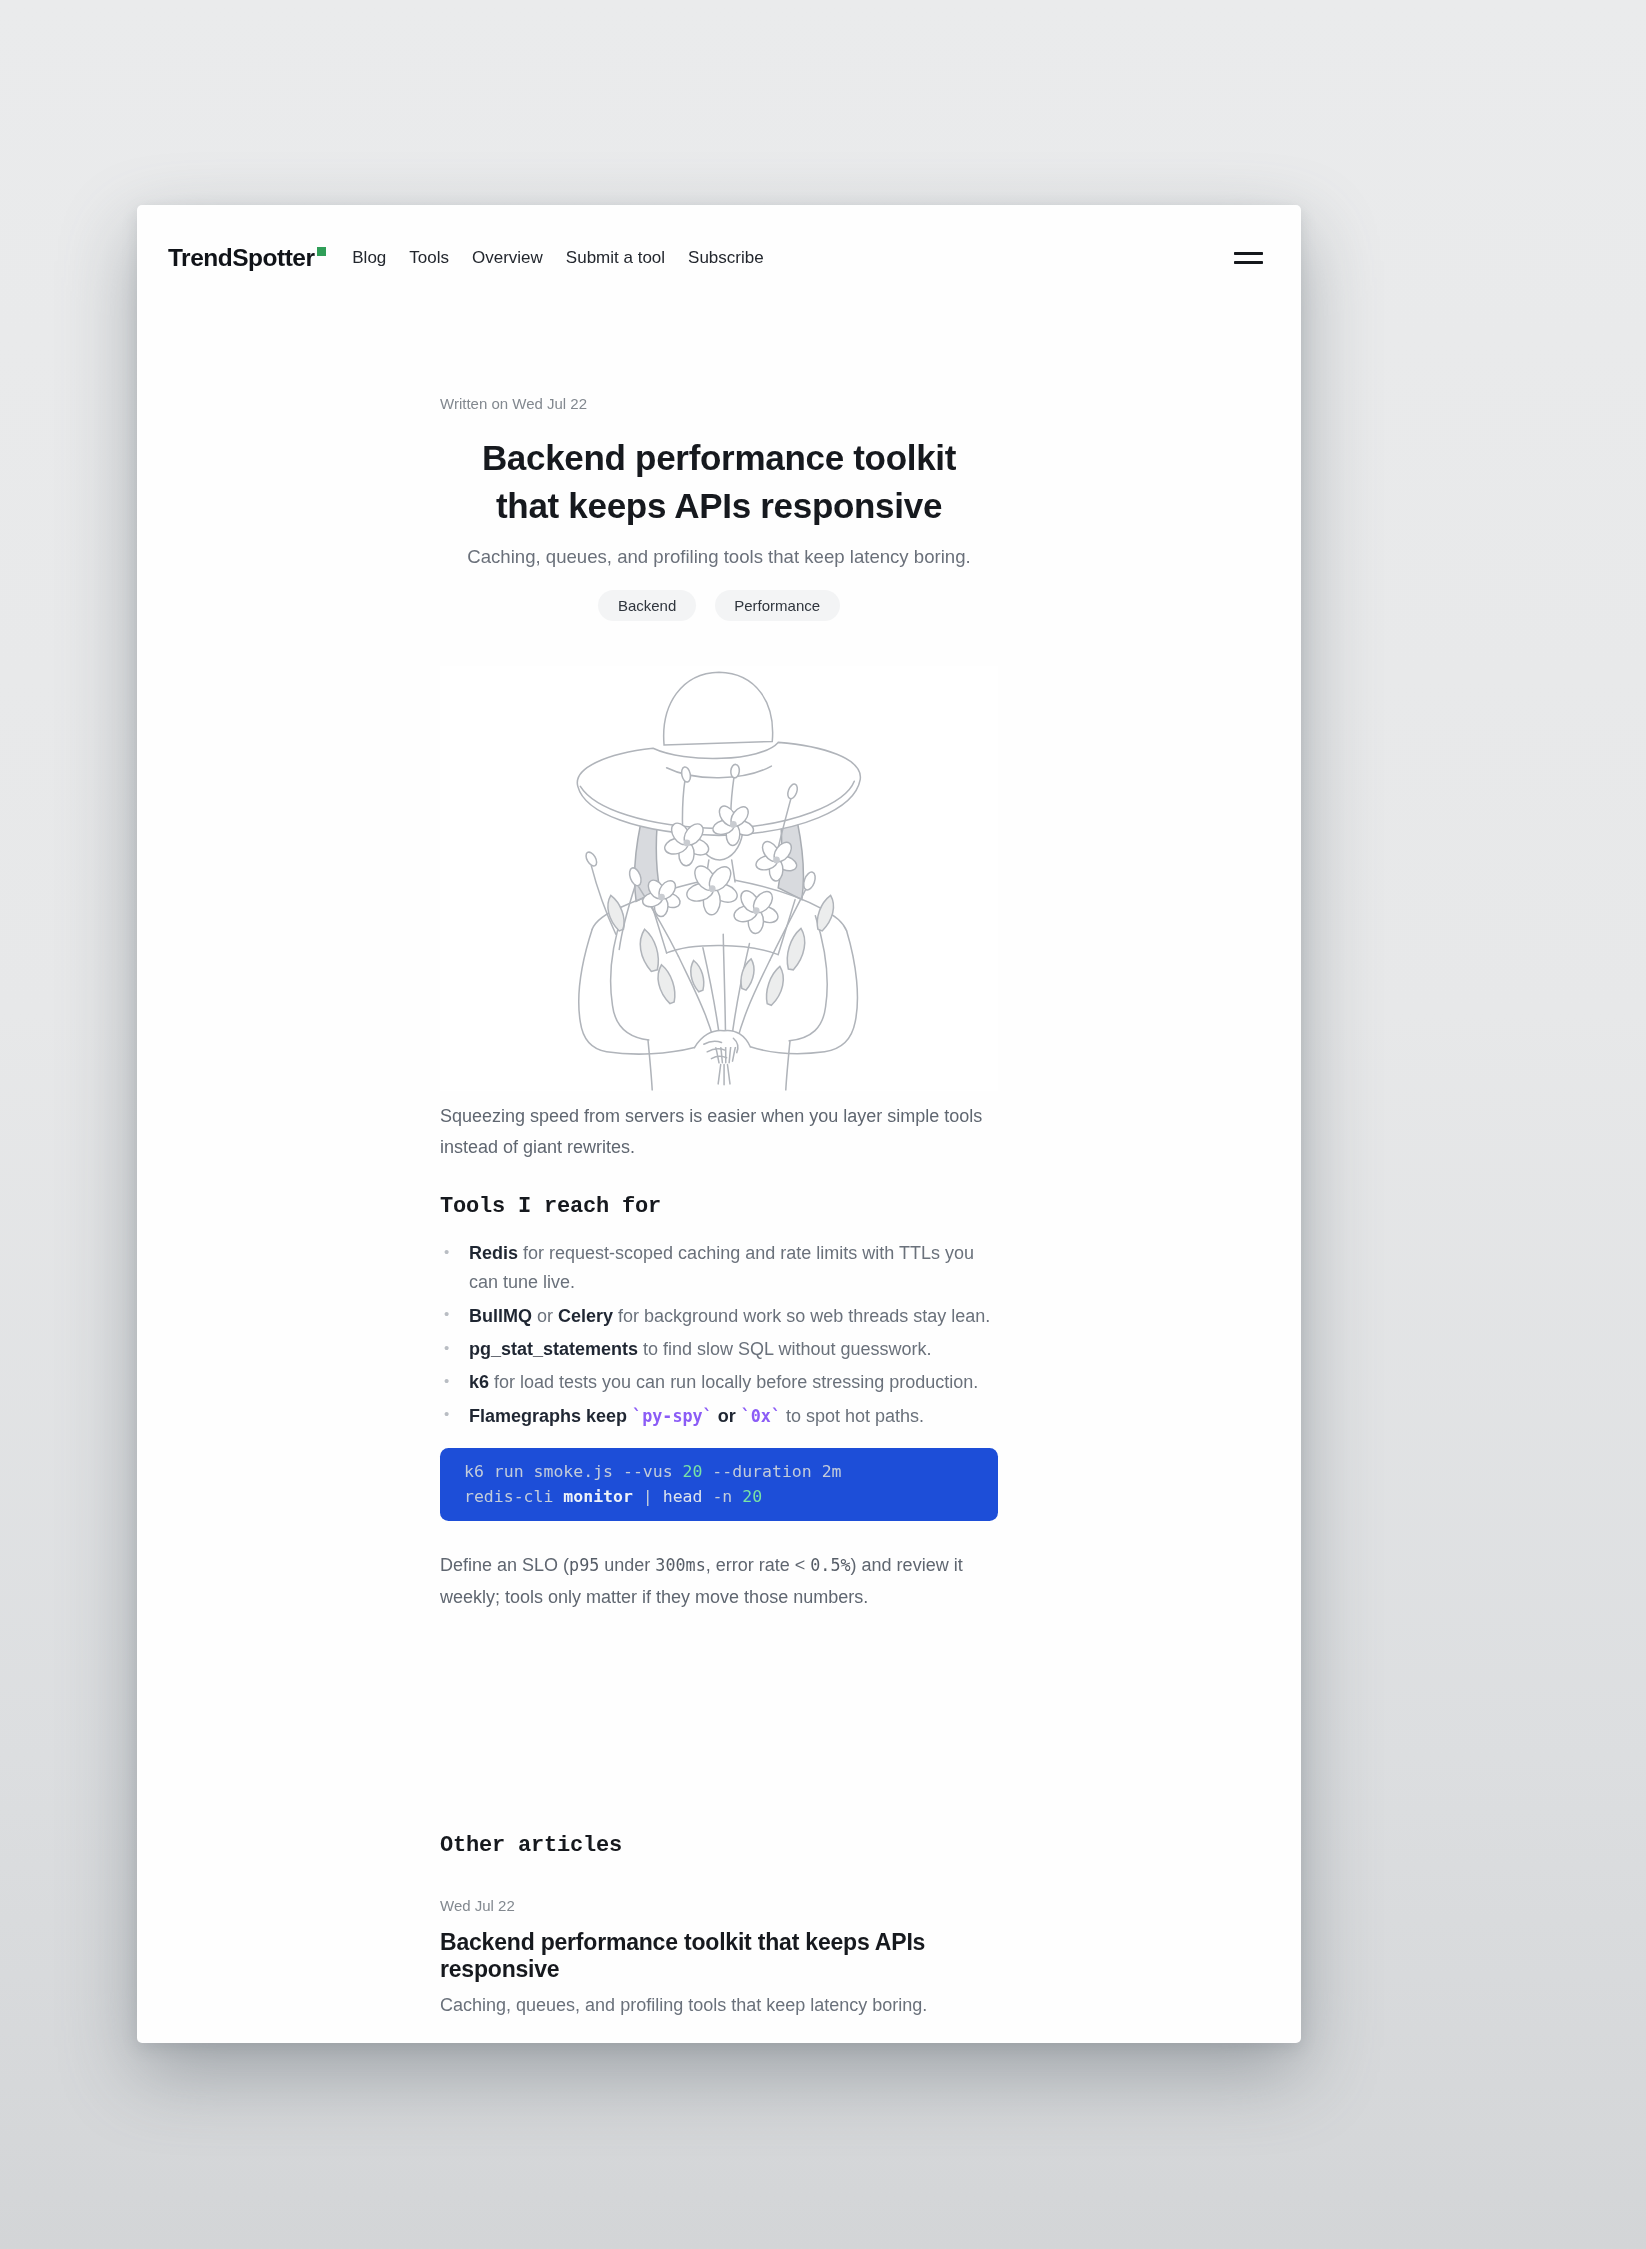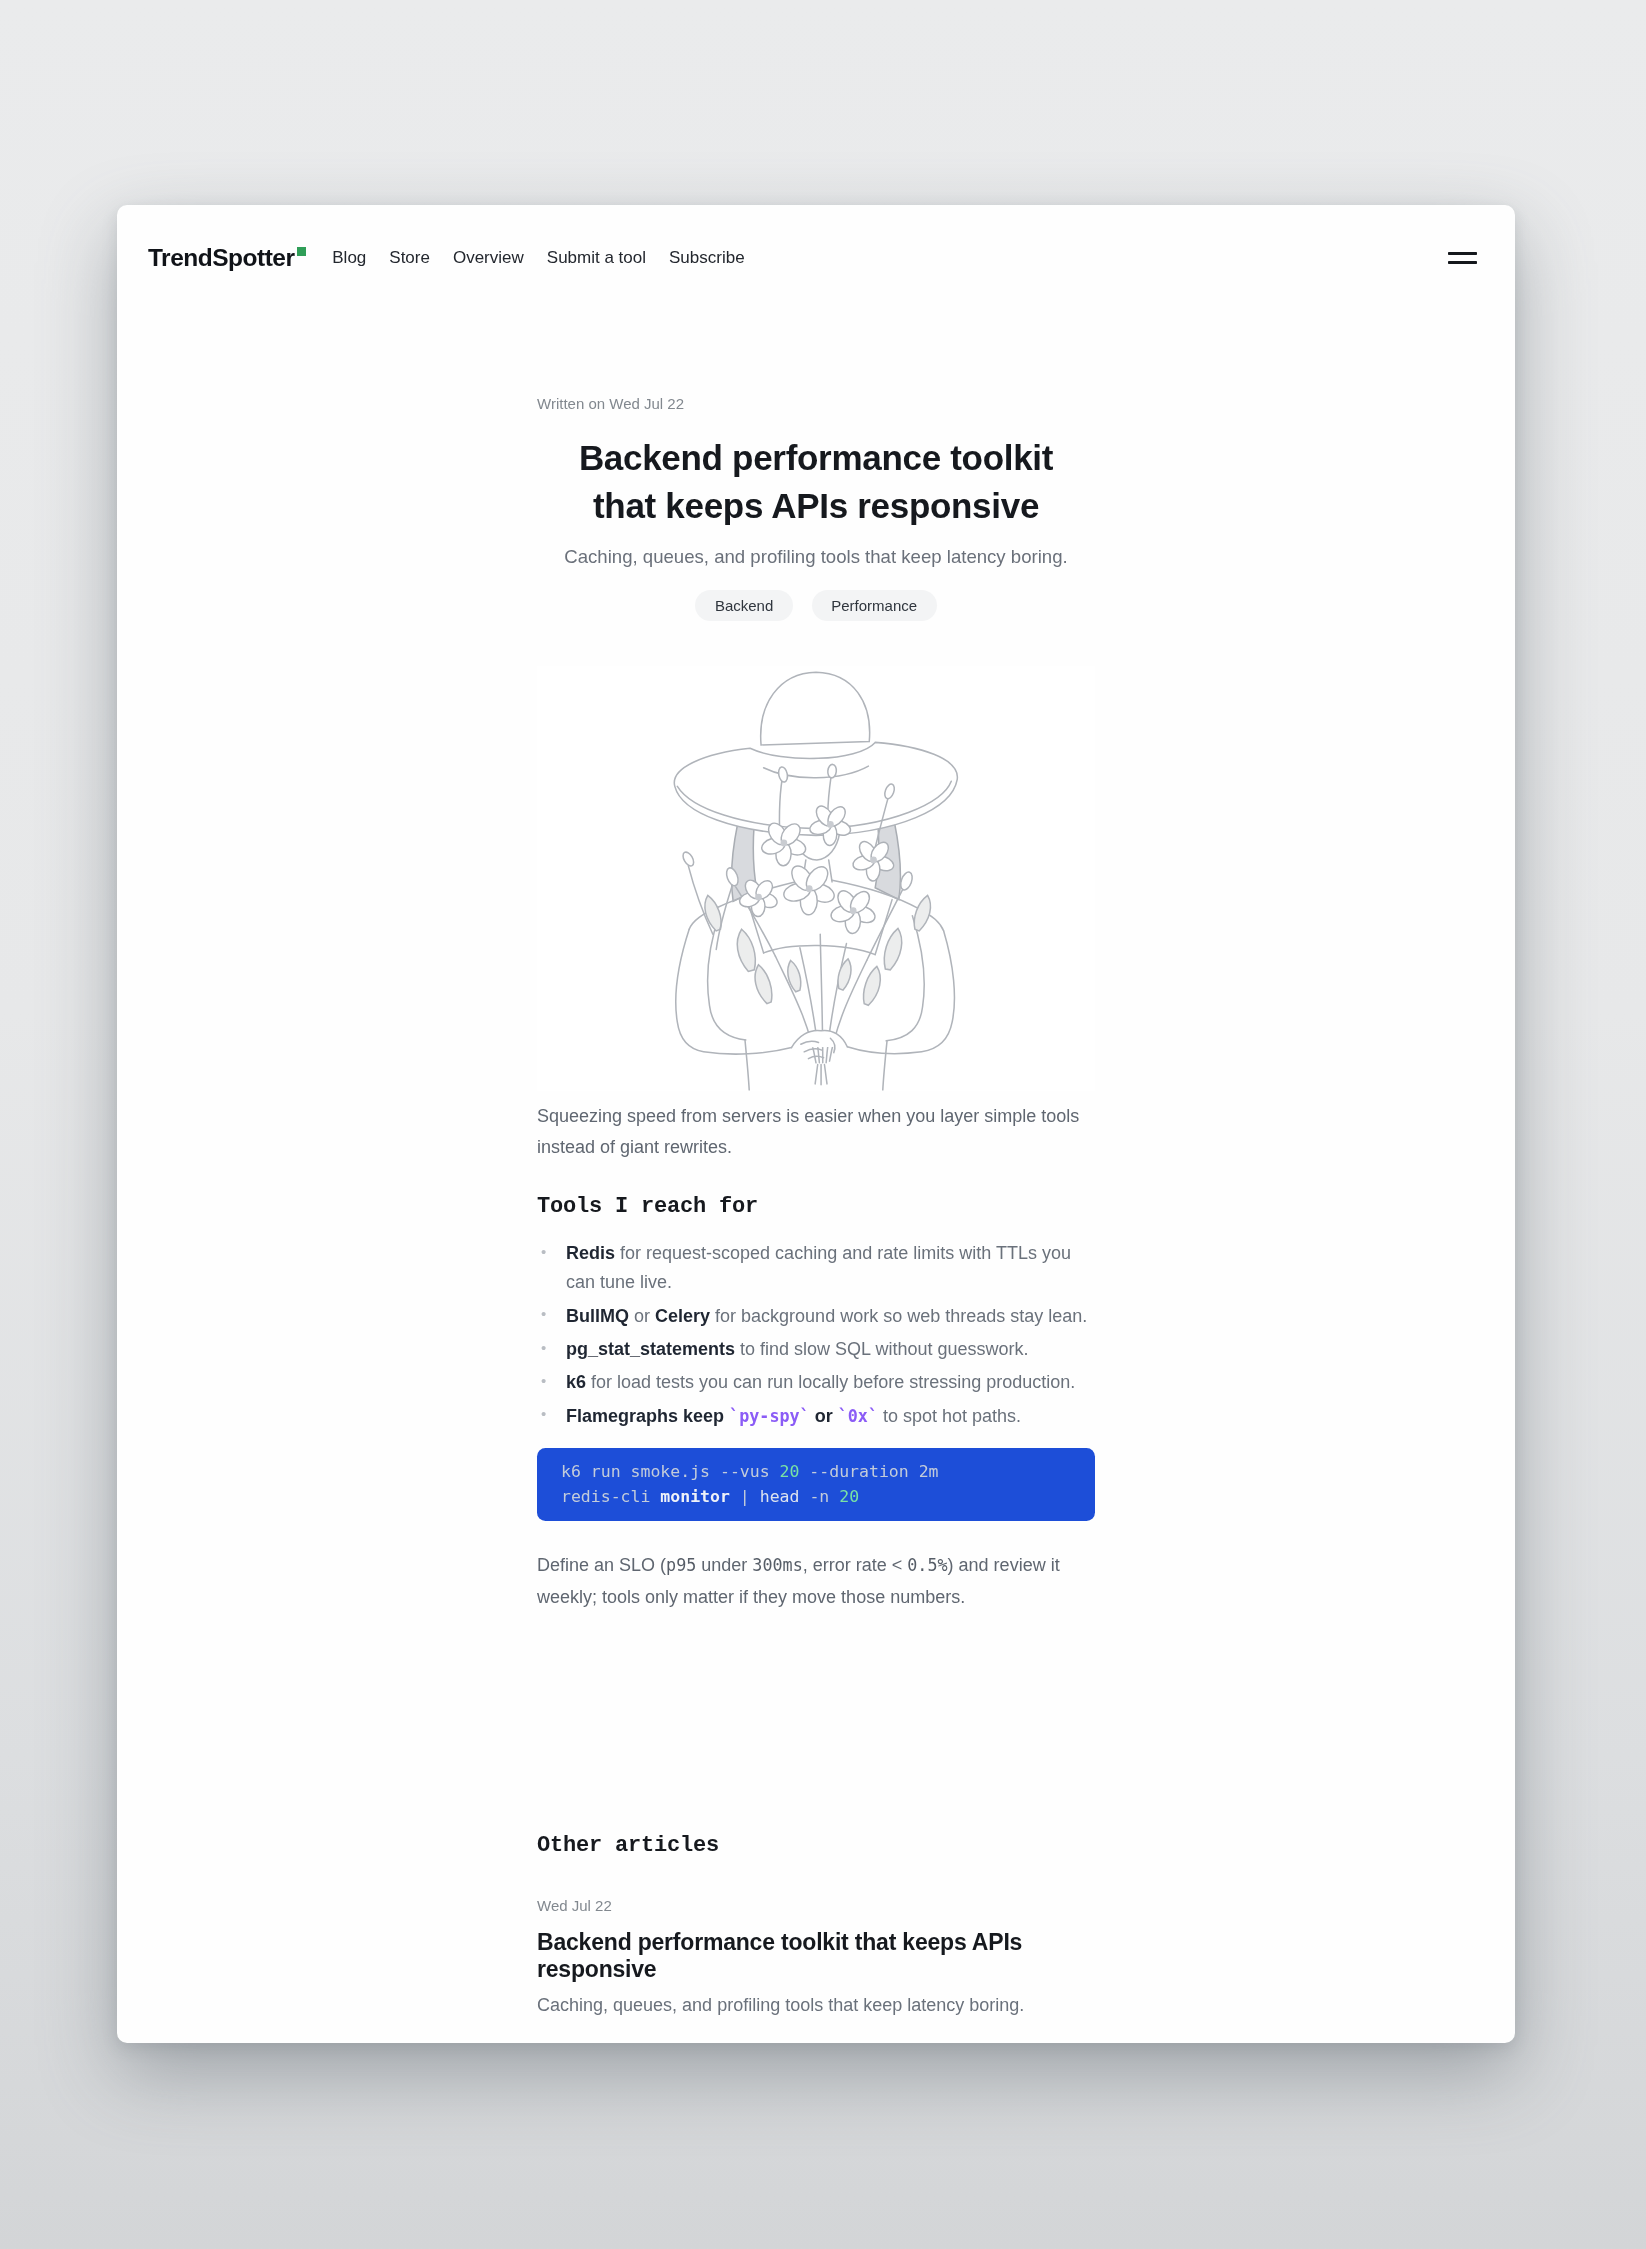--- a/index.html
+++ b/index.html
@@ -2,22 +2,22 @@
 <html style="font-size:13.5px"><head>
 <meta charset="utf-8">
 <style>
   html,body{margin:0;padding:0;}
   body{
     width:1646px;height:2250px;position:relative;overflow:hidden;
     font-family:"Liberation Sans","DejaVu Sans",sans-serif;
     background:linear-gradient(180deg,#eaebec 0%,#e7e8e9 45%,#dcdee0 78%,#d3d5d7 100%);
   }
   .card{
-    position:absolute;left:117px;top:205px;width:1398px;height:1838px;
-    background:#fefefe;border-radius:10px;overflow:hidden;
+    position:absolute;left:137px;top:205px;width:1164px;height:1838px;
+    background:#fefefe;border-radius:5px;overflow:hidden;
     box-shadow:0 30px 76px rgba(96,104,112,.48),0 5px 15px rgba(96,104,112,.18);
   }
   
   .site-header{display:flex;align-items:center;padding:39px 36px 0 31px;}
   .logo{font-size:24.5px;font-weight:700;letter-spacing:-0.5px;color:#101318;white-space:nowrap;}
   .logo-mark{display:inline-block;width:9.3px;height:9.3px;margin-left:2.5px;transform:translateY(-10px);}
   .nav{display:flex;gap:23px;margin-left:26px;}
   .nav-link{font-size:17px;color:#23272e;cursor:pointer;}
   .menu-btn{margin-left:auto;display:flex;flex-direction:column;gap:6.8px;padding:5px 1.7px;cursor:pointer;}
   .menu-btn span{display:block;width:29px;height:3px;background:#14171c;border-radius:0.8px;}
@@ -56,21 +56,21 @@
 </style>
 </head>
 <body>
 
 <div class="card">
 
   <div class="site-header">
     <div class="logo"><span>TrendSpotter</span><span class="logo-mark" id="logo-mark" style="background: rgb(47, 158, 88);"></span></div>
     <div class="nav" id="nav">
         <span class="nav-link">Blog</span>
-        <span class="nav-link">Store</span>
+        <span class="nav-link">Tools</span>
         <span class="nav-link">Overview</span>
         <span class="nav-link">Submit a tool</span>
         <span class="nav-link">Subscribe</span>
       </div>
     <div class="menu-btn">
       <span></span>
       <span></span>
     </div>
   </div>
 

